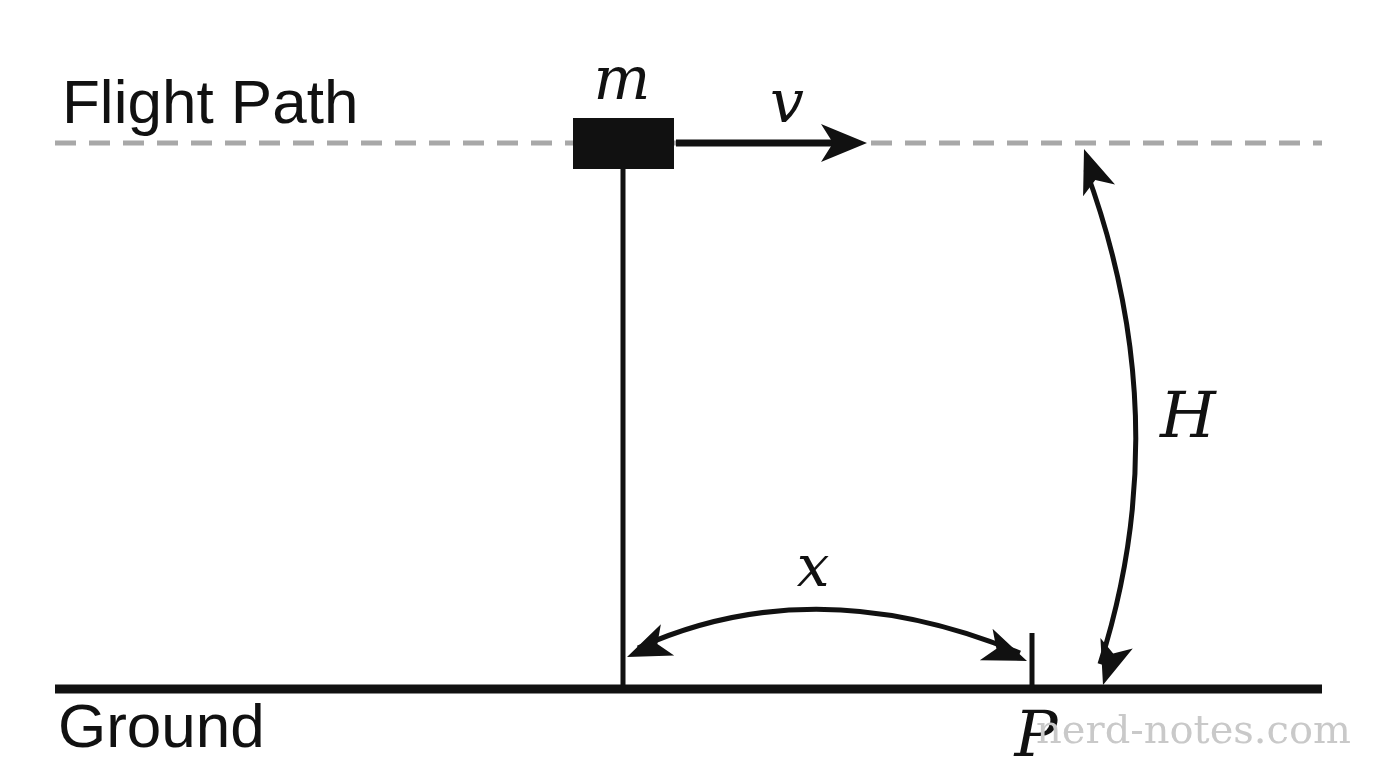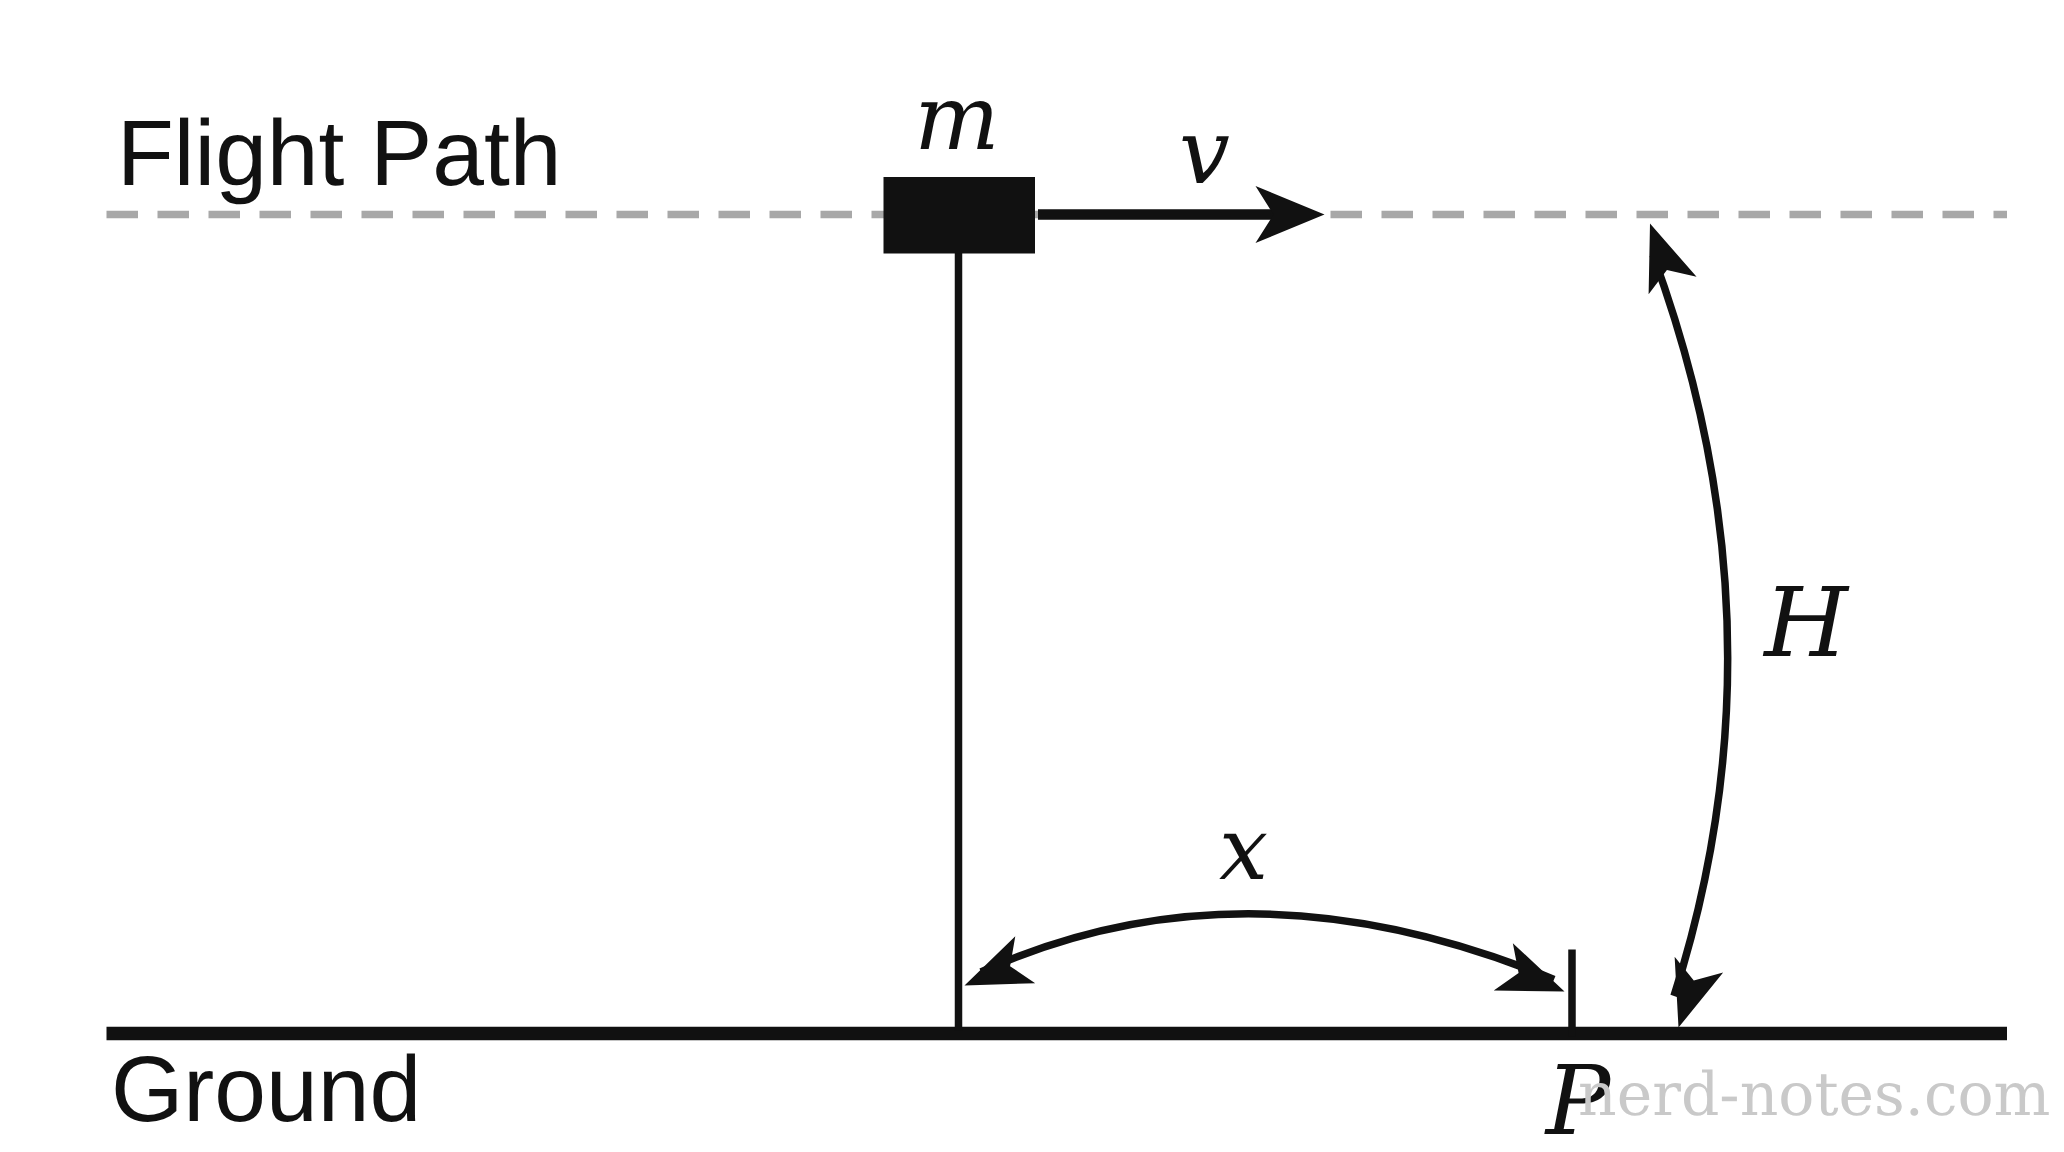--- a/index.html
+++ b/index.html
@@ -3,21 +3,21 @@
 <meta charset="utf-8">
 <style>
   :root{
     --ink:#111111;
     --dash:#a8a8a8;
     --wm:#c9c9c9;
     --bg:#ffffff;
   }
   *{margin:0;padding:0;box-sizing:border-box;}
   html,body{width:1376px;height:768px;background:var(--bg);overflow:hidden;}
-  .canvas{position:relative;width:1376px;height:632px;background:var(--bg);padding-left:16px;}
+  .canvas{position:relative;width:1376px;height:632px;background:var(--bg);}
   svg{display:block;width:1376px;height:768px;}
 
   .ink-stroke{stroke:var(--ink);fill:none;}
   .ink-fill{fill:var(--ink);stroke:none;}
   .dash-stroke{stroke:var(--dash);fill:none;}
 
   .label-sans{
     font-family:"Liberation Sans", sans-serif;
     font-size:62px;
     fill:var(--ink);

